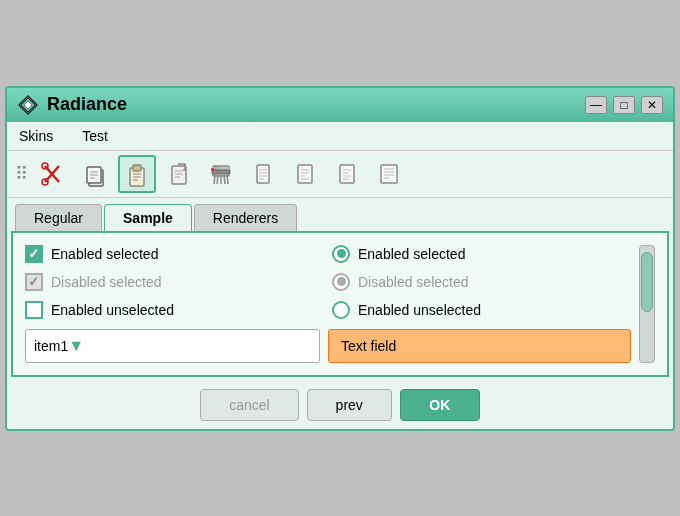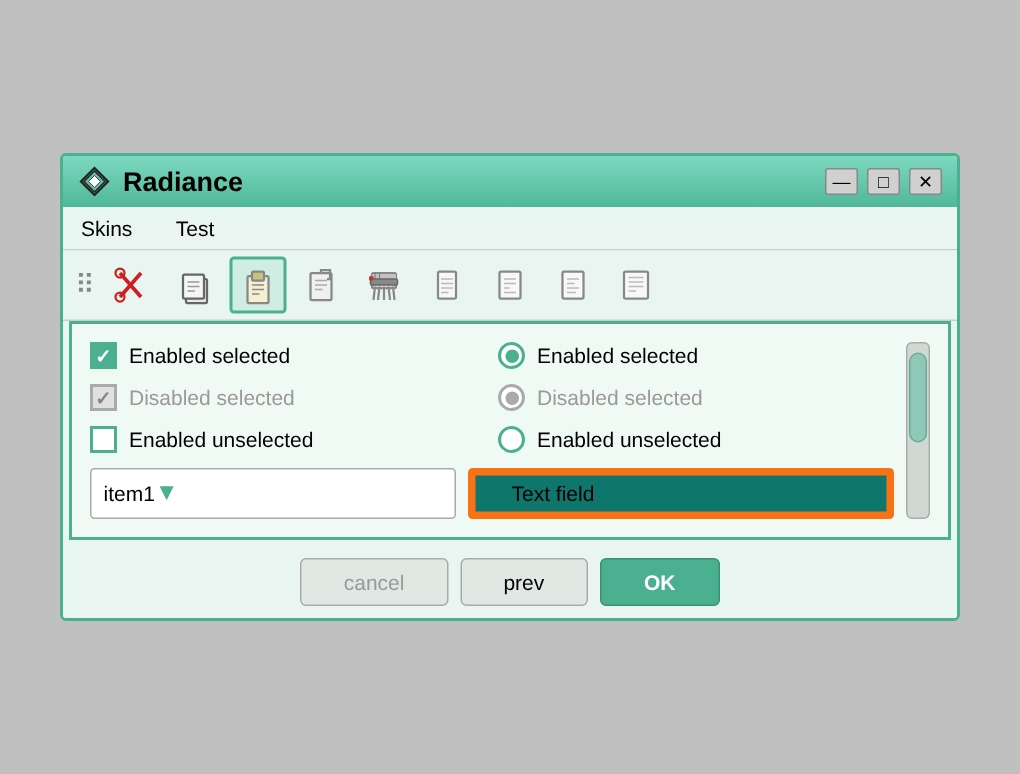--- a/index.html
+++ b/index.html
@@ -8,21 +8,21 @@
       font-size: 14px;
       background: #c0c0c0;
       display: flex;
       justify-content: center;
       align-items: center;
       width: 680px;
       height: 516px;
     }
 
     .window {
-      width: 600px;
+      width: 670px;
       background: #e8f5f0;
       border: 2px solid #4ab090;
       border-radius: 4px;
       overflow: hidden;
     }
 
     .title-bar {
       background: linear-gradient(to bottom, #7dd8c0, #50b898);
       padding: 6px 10px;
       display: flex;
@@ -299,23 +299,23 @@
     }
 
     .dropdown-arrow {
       font-size: 16px;
       color: #4ab090;
     }
 
     .text-field-input {
       flex: 1;
       height: 34px;
-      border: 5px solid #f97316;
-      background: #0f766e;
-      padding: 0 24px;
+      border: 1px solid #f97316;
+      background: #fdba74;
+      padding: 0 12px;
       font-size: 14px;
       border-radius: 3px;
     }
 
     
     .action-bar {
       display: flex;
       justify-content: center;
       gap: 8px;
       padding: 8px 12px;
@@ -460,20 +460,25 @@
       <svg width="28" height="28" viewBox="0 0 28 28">
         <rect x="6" y="5" width="16" height="18" rx="1" fill="#f8f8f8" stroke="#888" stroke-width="1.5"></rect>
         <line x1="9" y1="9" x2="19" y2="9" stroke="#bbb" stroke-width="1"></line>
         <line x1="9" y1="12" x2="19" y2="12" stroke="#bbb" stroke-width="1"></line>
         <line x1="9" y1="15" x2="19" y2="15" stroke="#bbb" stroke-width="1"></line>
         <line x1="9" y1="18" x2="14" y2="18" stroke="#bbb" stroke-width="1"></line>
       </svg>
     </div>
   </div>
 
+  <div class="tab-bar">
+    <div class="tab">Regular</div>
+    <div class="tab active">Sample</div>
+    <div class="tab">Renderers</div>
+  </div>
 
   <div class="content-area">
     <div class="main-content">
 
       <div class="two-column">
 
         <div class="column-left">
           <div class="checkbox-row">
             <div class="checkbox-custom checked"></div>
             <span class="checkbox-label">Enabled selected</span>

